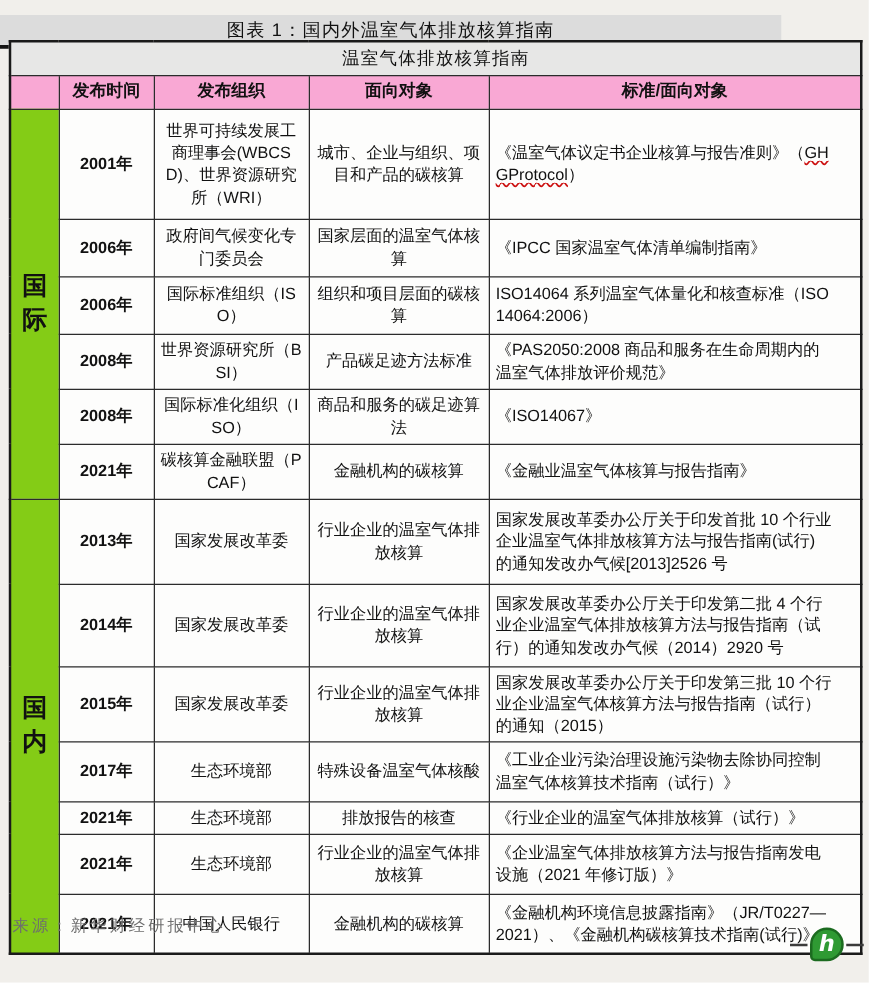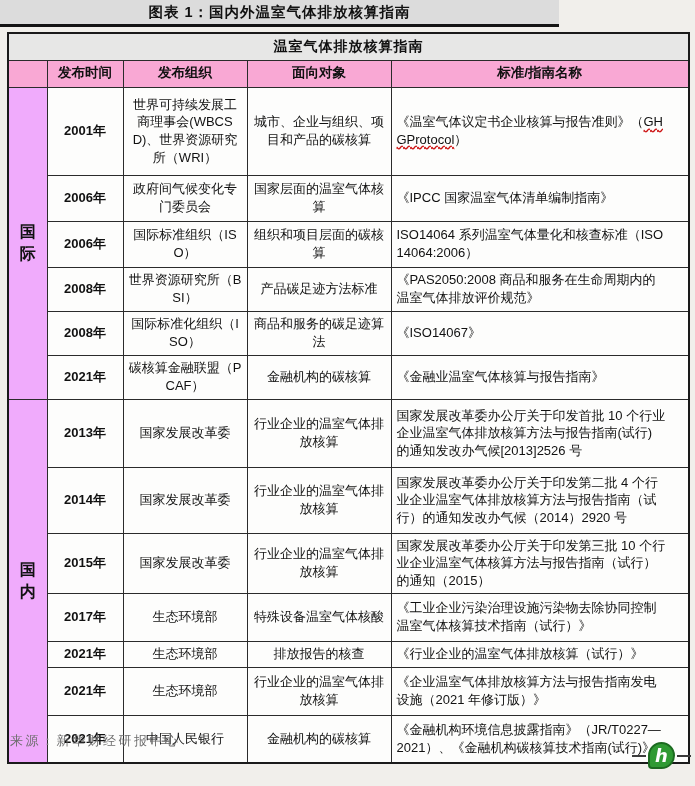--- a/index.html
+++ b/index.html
@@ -3,40 +3,40 @@
 <meta charset="utf-8">
 <style>
   html,body{margin:0;padding:0;}
   body{
     width:695px;height:786px;position:relative;overflow:hidden;
     background:#f1efeb;
     font-family:"Liberation Sans","DejaVu Sans",sans-serif;
     color:#111;
   }
   .title-band{
-    position:absolute;left:0;top:0;width:559px;height:24px;
+    position:absolute;left:0;top:12px;width:625px;height:24px;
     background:#dcdcdc;border-bottom:3px solid #141414;
     display:flex;align-items:center;justify-content:center;
-    font-size:14.5px;font-weight:bold;letter-spacing:1px;
+    font-size:14.5px;font-weight:normal;letter-spacing:1px;
   }
   table.main{
     position:absolute;left:7px;top:32px;width:681px;
     border-collapse:collapse;table-layout:fixed;
     border:2px solid #1a1a1a;background:#fdfdfc;
   }
   td{
     border:1px solid #2b2b2b;
     padding:1px 4px;
     font-size:13px;line-height:1.35;
     text-align:center;vertical-align:middle;
     word-break:break-all;
   }
-  td.h1{background:#e7e7e6;font-weight:bold;font-size:14px;letter-spacing:1px;}
+  td.h1{background:#e7e7e6;font-weight:normal;font-size:14px;letter-spacing:1px;}
   td.h2{background:#f9a8d4;font-weight:bold;font-size:13.5px;}
-  td.group{background:#f0abfc;font-weight:bold;font-size:16px;}
+  td.group{background:#84cc16;font-weight:bold;font-size:20px;}
   td.time{font-weight:bold;}
   td.name{text-align:left;padding-left:5px;padding-right:20px;}
   .wavy{text-decoration-line:underline;text-decoration-style:wavy;text-decoration-color:#cc1111;}
   .source{
     position:absolute;left:10px;top:732px;
     font-size:13px;color:#6e6e6e;letter-spacing:2.5px;
   }
   .watermark{
     position:absolute;right:4px;top:742px;
     display:flex;align-items:center;gap:2px;
@@ -74,21 +74,21 @@
   <tbody>
       <tr style="height:27px">
     <td class="h1" colspan="5">温室气体排放核算指南</td>
   </tr>
 
   <tr style="height:27px">
     <td class="h2"></td>
     <td class="h2">发布时间</td>
     <td class="h2">发布组织</td>
     <td class="h2">面向对象</td>
-    <td class="h2">标准/指南名称</td>
+    <td class="h2">标准/面向对象</td>
   </tr>
 
   <tr style="height:88px">
     <td class="group" rowspan="6">国际</td>
     <td class="time">2001年</td>
     <td>世界可持续发展工商理事会(WBCSD)、世界资源研究所（WRI）</td>
     <td>城市、企业与组织、项目和产品的碳核算</td>
     <td class="name"><span>《温室气体议定书企业核算与报告准则》（</span><span class="wavy">GHGProtocol</span><span>）</span></td>
   </tr>
   <tr style="height:46px">

